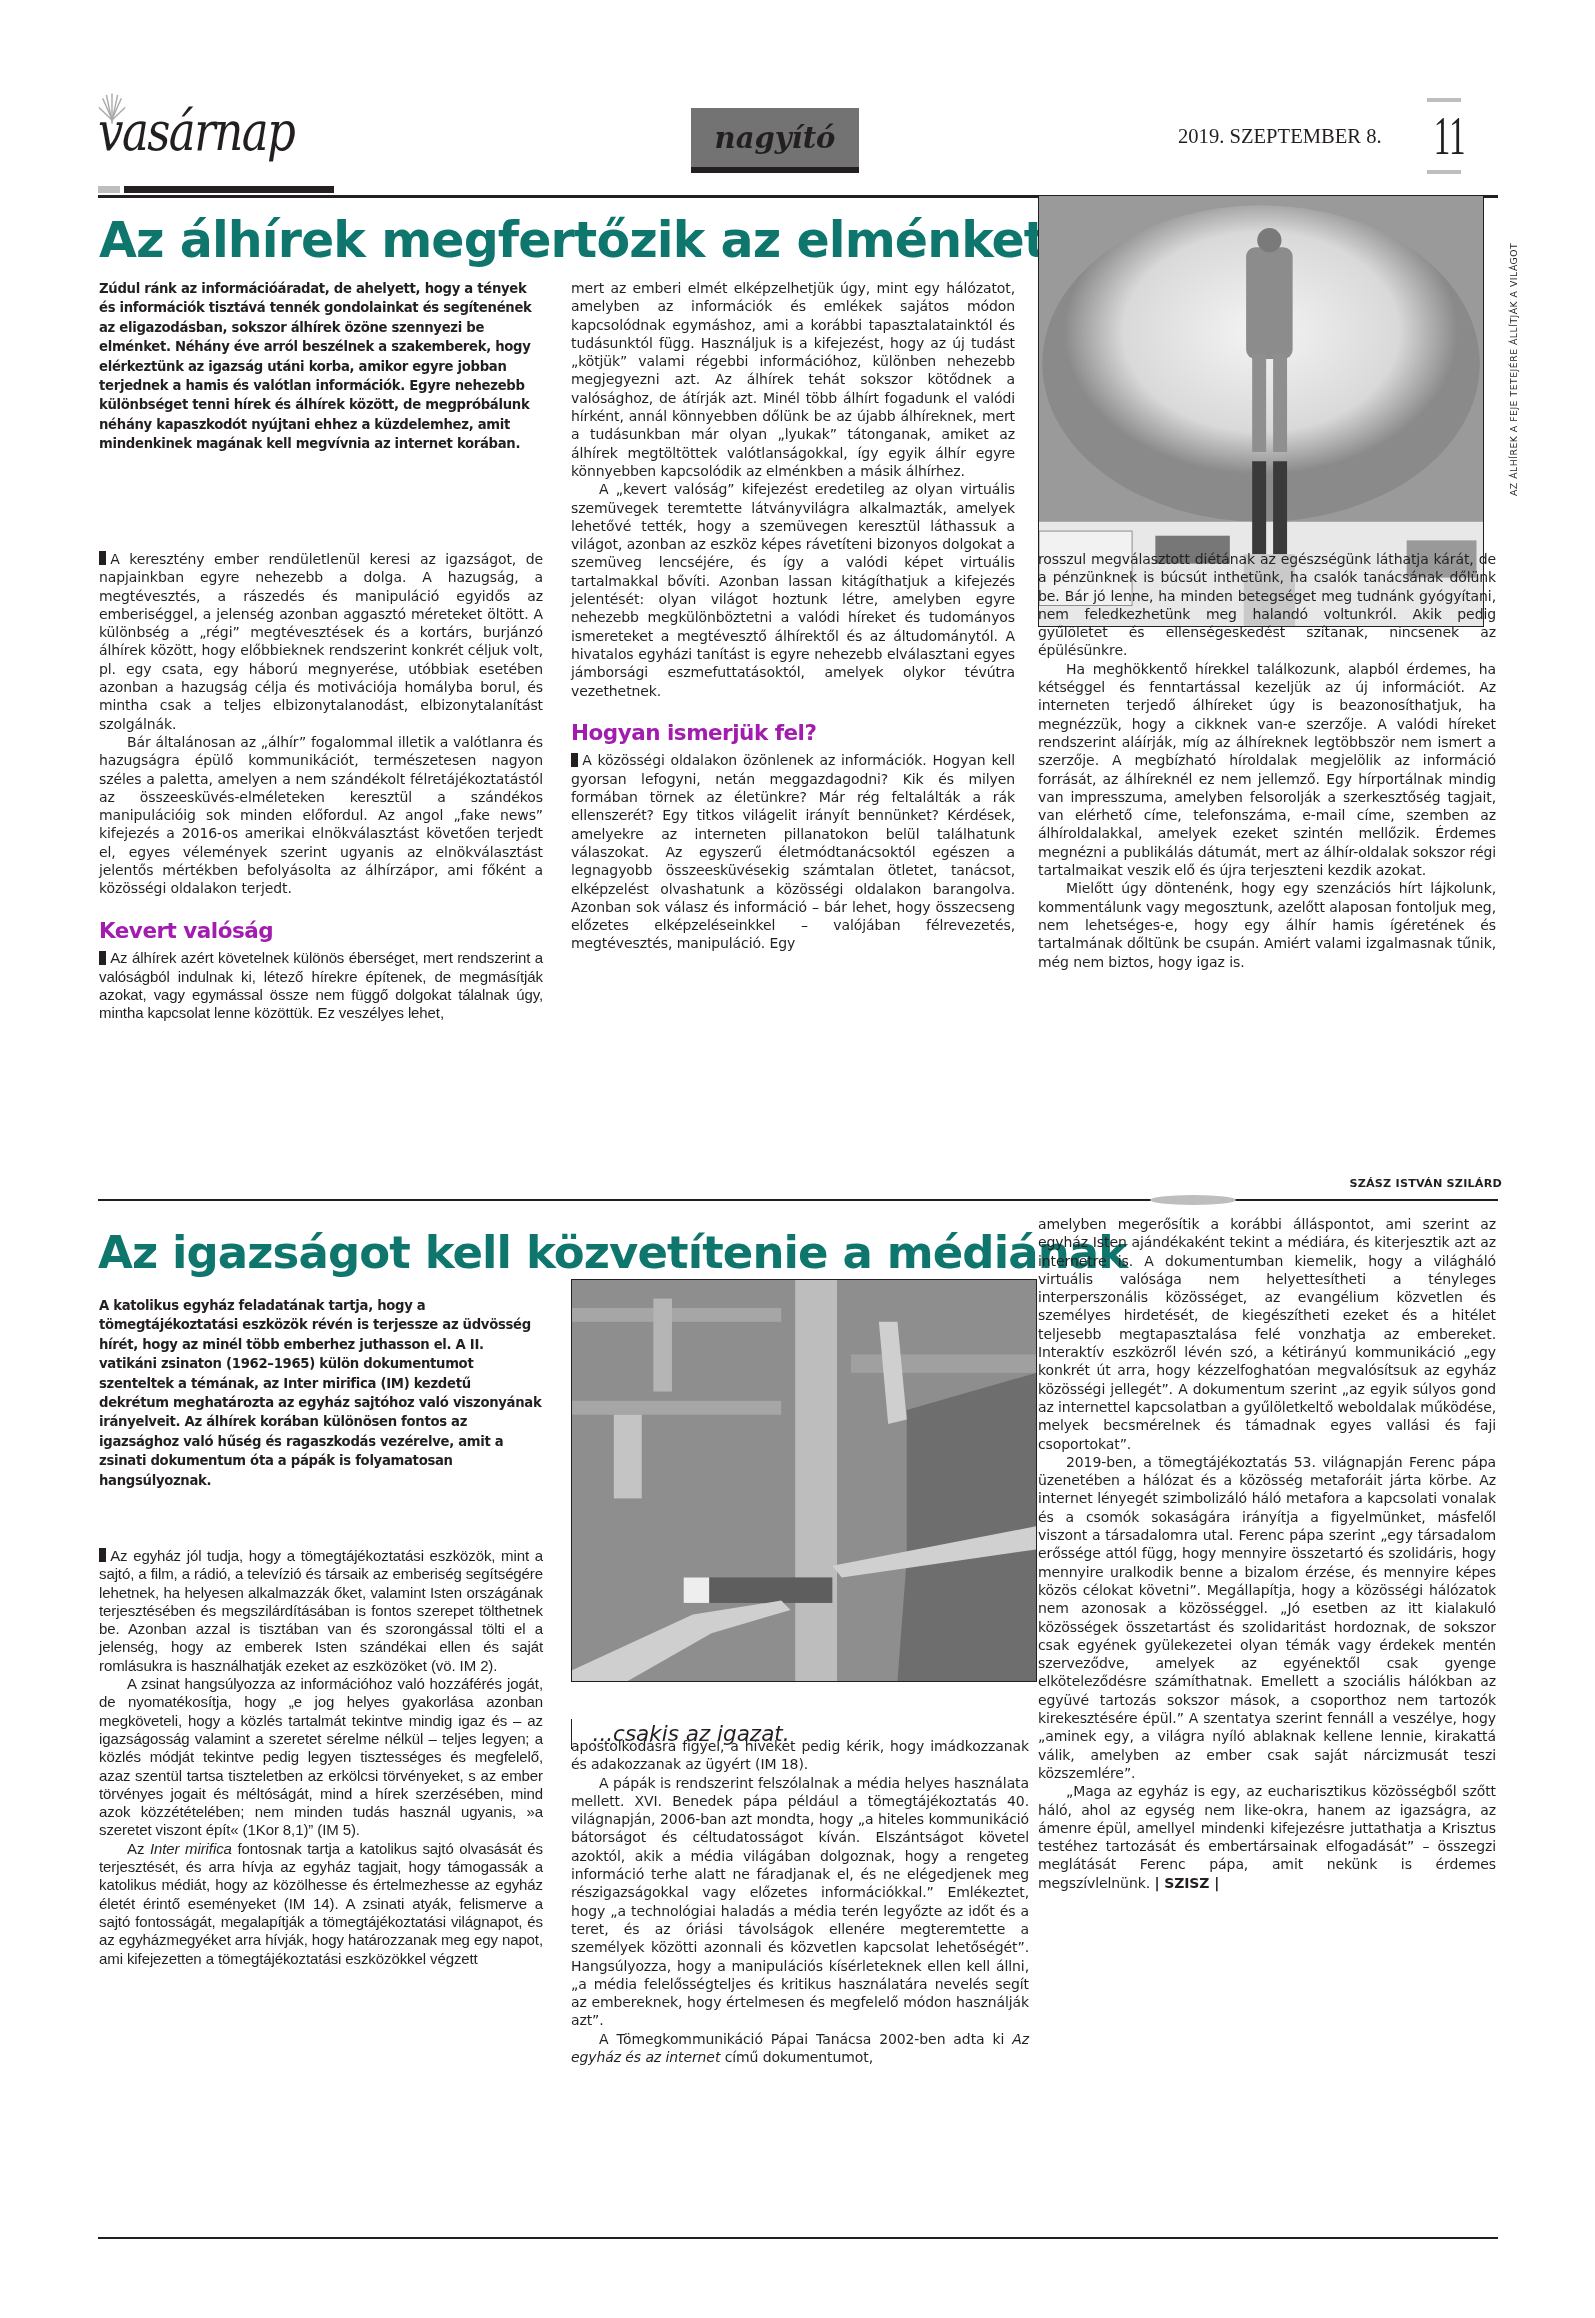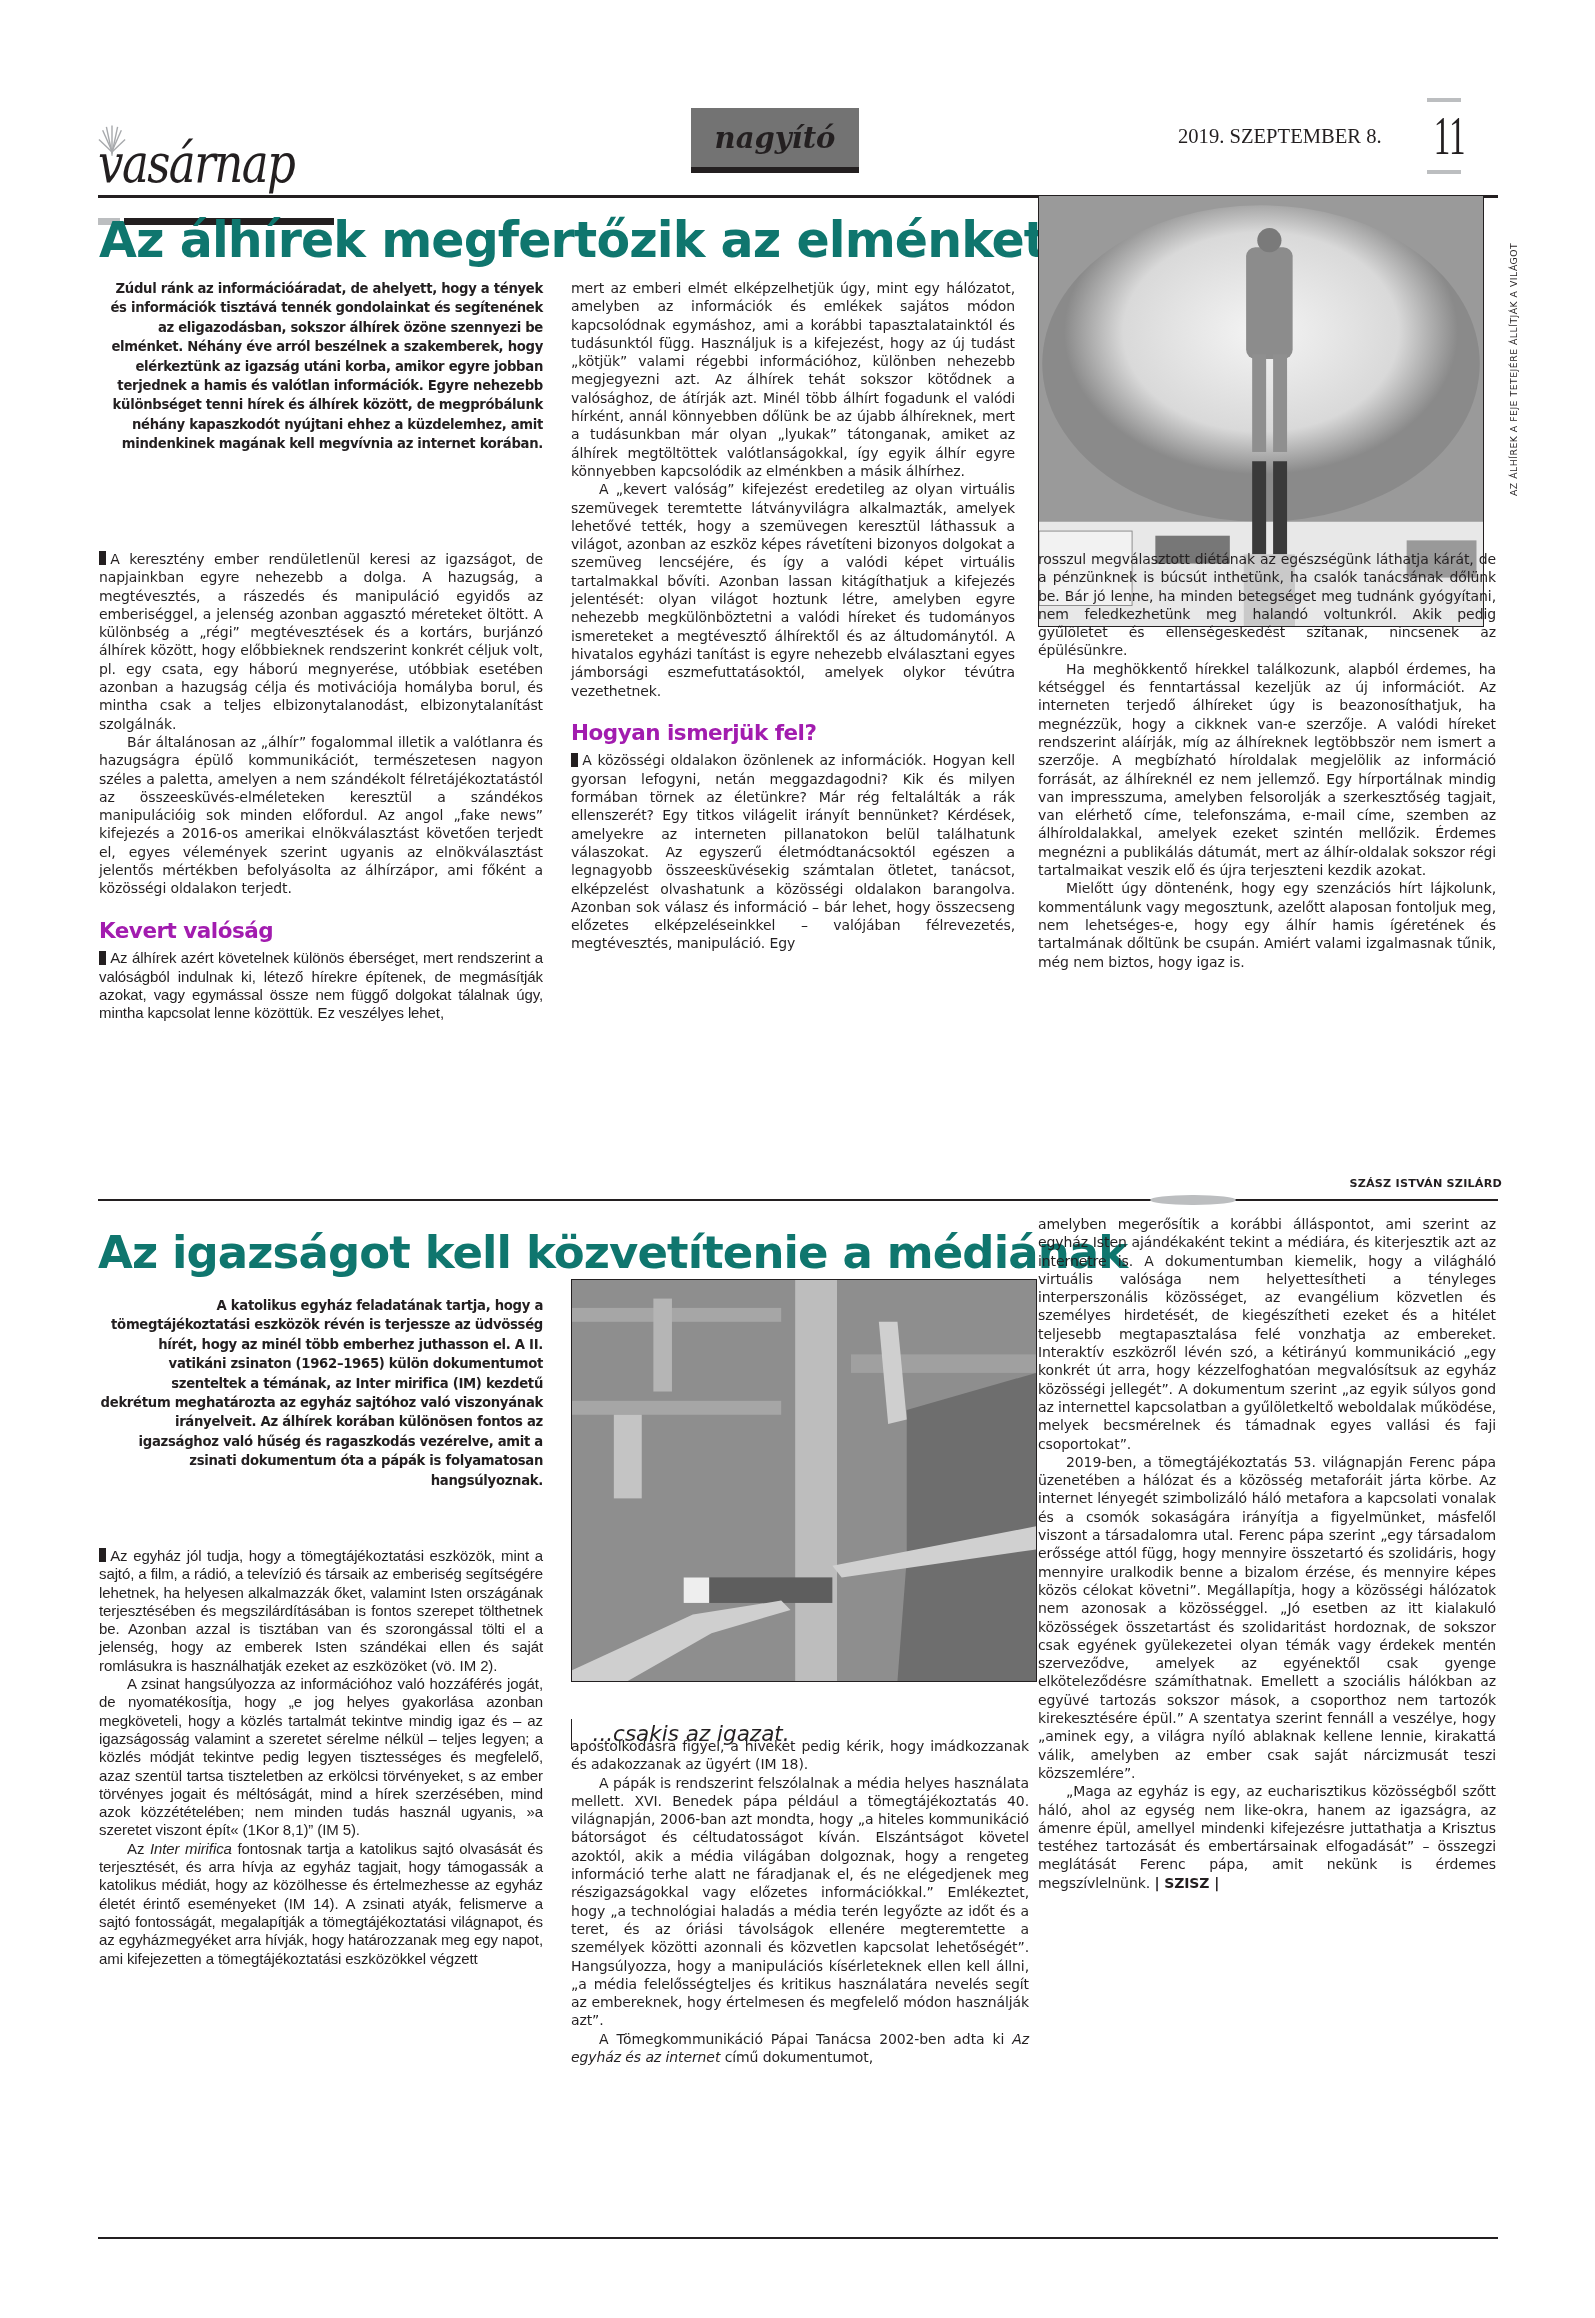--- a/index.html
+++ b/index.html
@@ -4,21 +4,21 @@
 <style>
   * { box-sizing: border-box; margin: 0; padding: 0; }
   html, body { background: #ffffff; }
   body {
     width: 1595px; height: 2319px; position: relative; overflow: hidden;
     font-family: "DejaVu Sans", sans-serif; color: #231f20;
   }
   .abs { position: absolute; }
 
   
-  .logo { left: 98px; top: 96px; width: 252px; height: 75px; margin-top: 32px; }
+  .logo { left: 98px; top: 96px; width: 252px; height: 75px; }
   .logo-word {
     position: absolute; left: 0; top: 8.4px;
     font-family: "DejaVu Serif", serif; font-style: italic; font-size: 55px;
     letter-spacing: -1.9px; color: #231f20; line-height: 1;
     transform: scaleX(0.82); transform-origin: left top;
   }
   .logo-spark { position: absolute; left: 0; top: -4.7px; width: 28px; height: 33px; }
   .logo-bar { position: absolute; left: 0; top: 90px; width: 236px; height: 6.5px; display: flex; gap: 3.7px; }
   .logo-bar .g { width: 22.4px; background: #bcbec0; }
   .logo-bar .b { flex: 1; background: #231f20; }
@@ -46,21 +46,21 @@
 
   .rule { background: #231f20; position: absolute; }
 
   
   .headline {
     font-family: "DejaVu Sans", sans-serif; font-weight: bold; color: #0f766e;
     line-height: 1; white-space: nowrap; letter-spacing: -0.9px;
   }
   .lead {
     font-family: "DejaVu Sans Condensed", "DejaVu Sans", sans-serif; font-weight: bold;
-    font-size: 14.7px; line-height: 19.4px; color: #231f20; letter-spacing: -0.3px; text-align: right;
+    font-size: 14.7px; line-height: 19.4px; color: #231f20; letter-spacing: -0.3px;
   }
   .body {
     font-family: "DejaVu Sans", sans-serif; font-size: 14px; line-height: 18.3px;
     text-align: justify; color: #231f20; letter-spacing: -0.1px;
     hyphens: manual;
   }
   .body p { text-indent: 28px; }
   .body p.first { text-indent: 0; }
   .body p.first::before {
     content: ""; display: inline-block; width: 6.5px; height: 14px;

